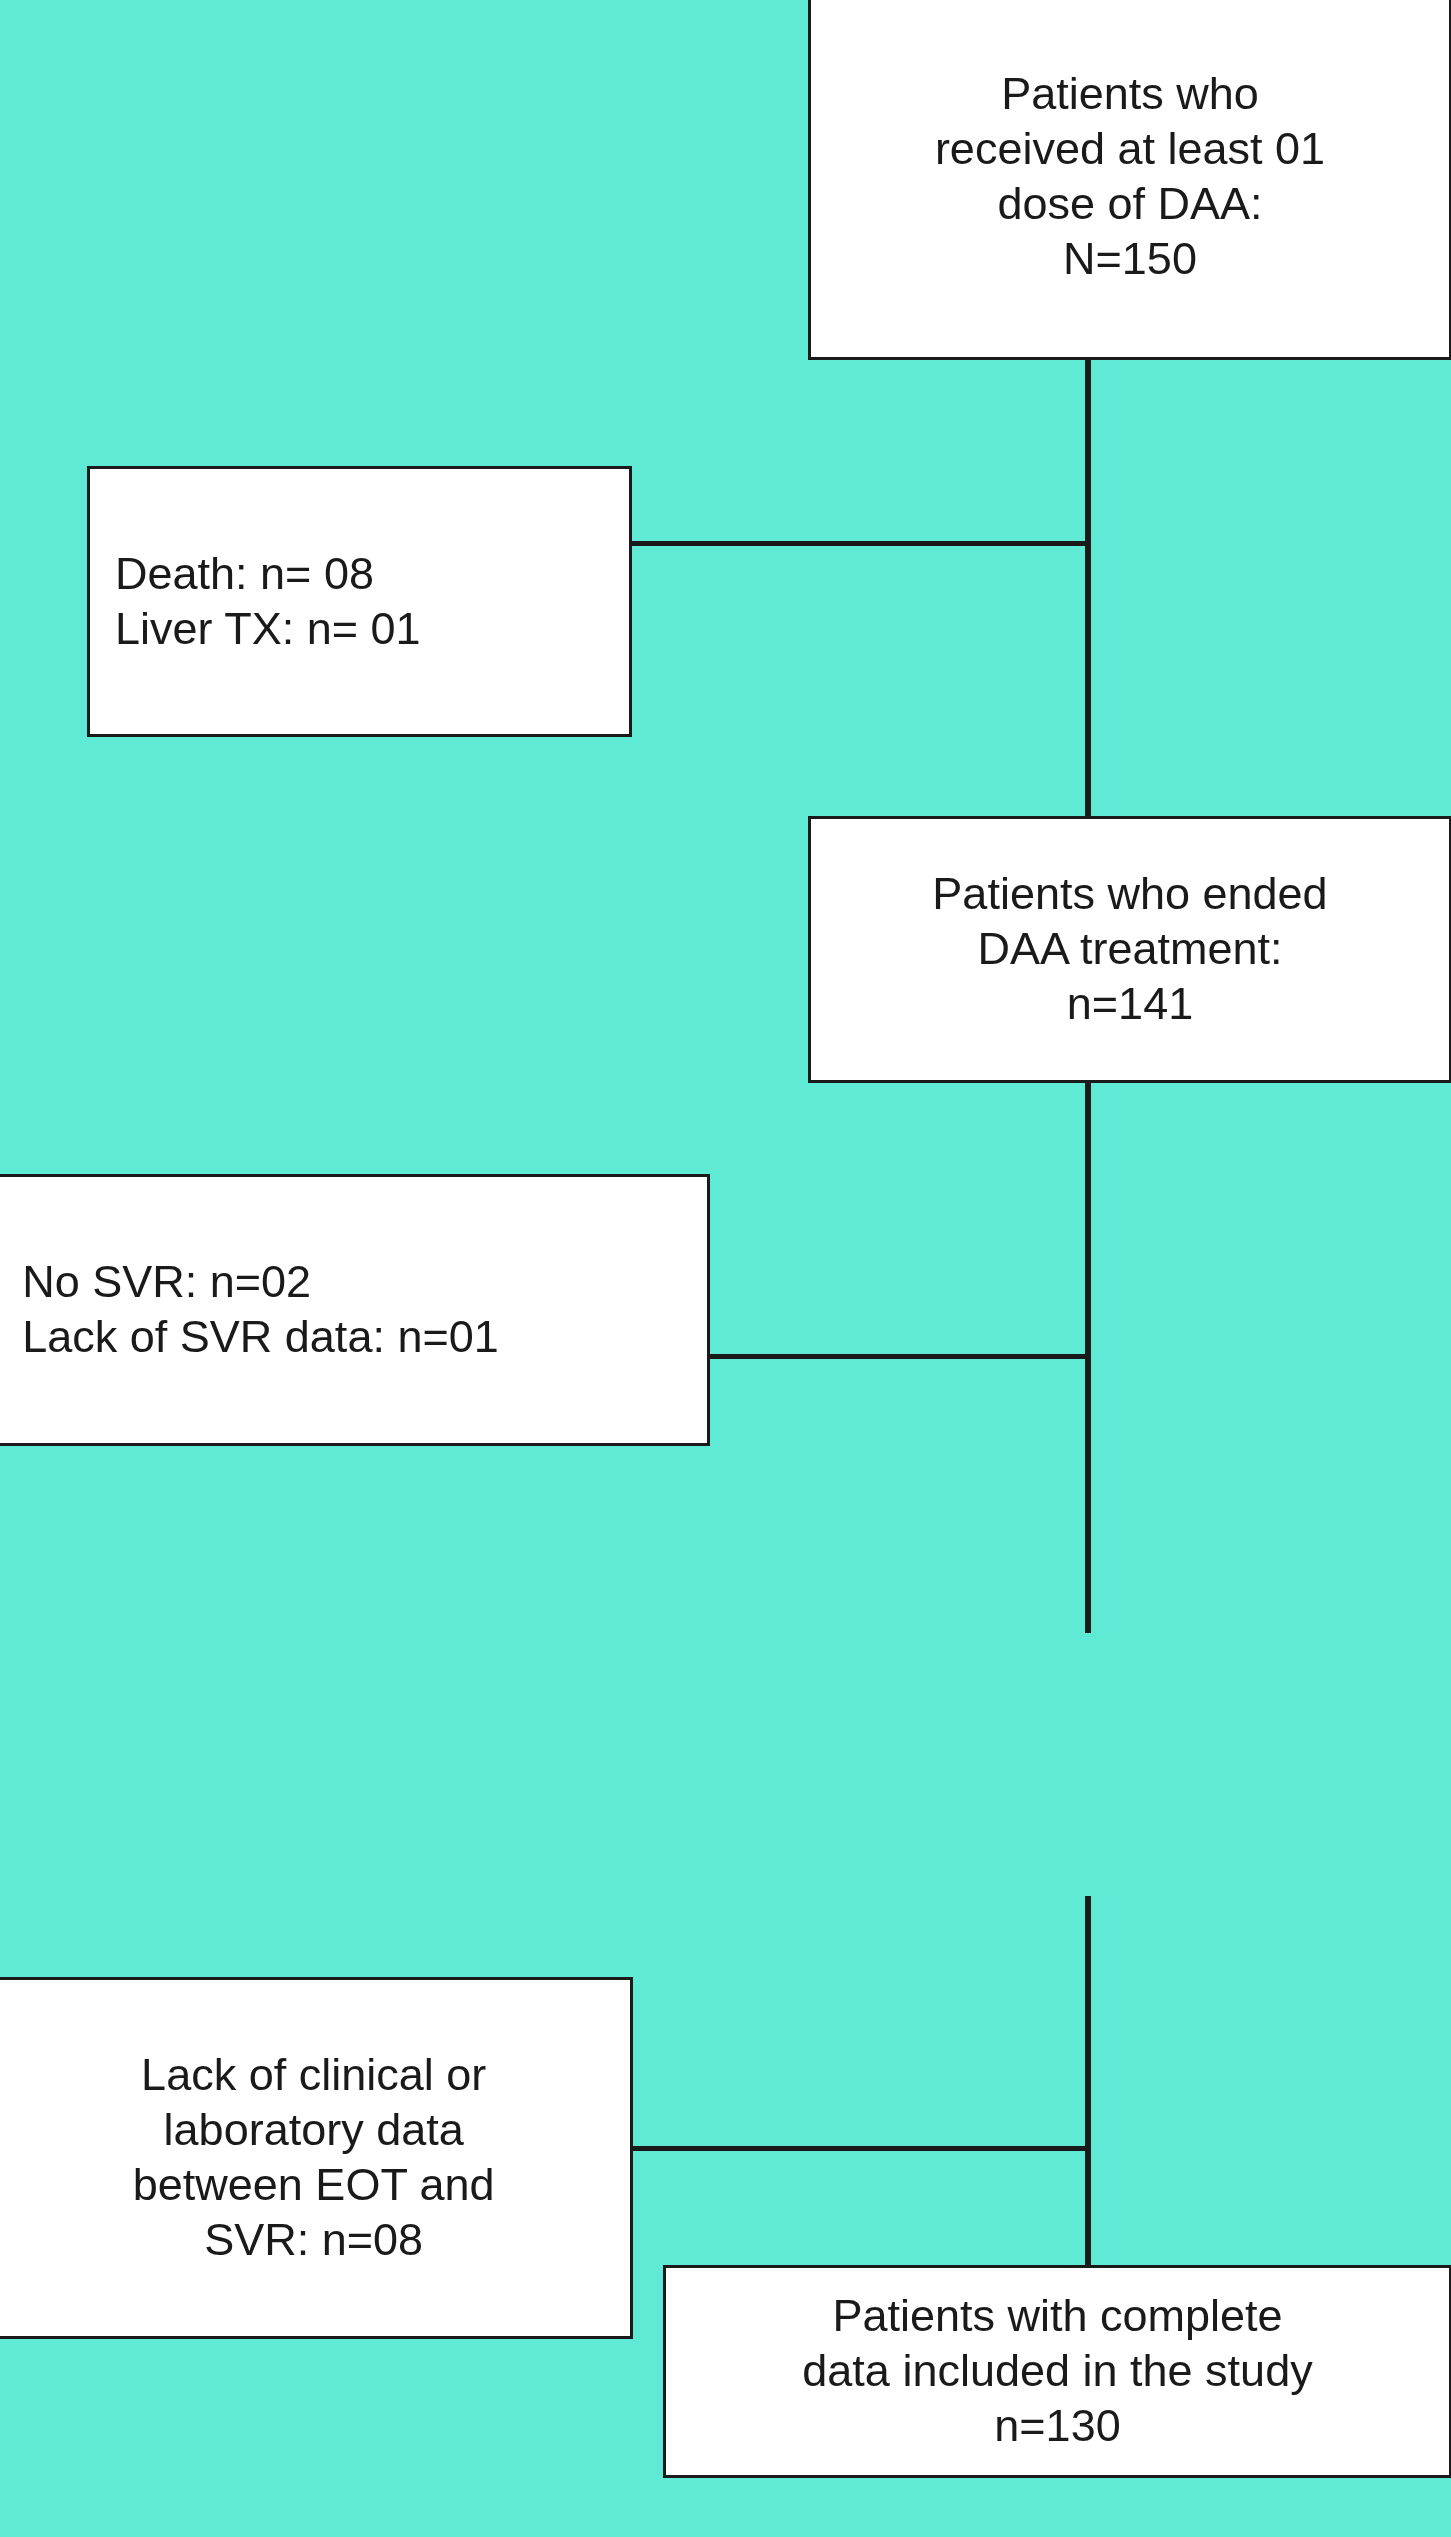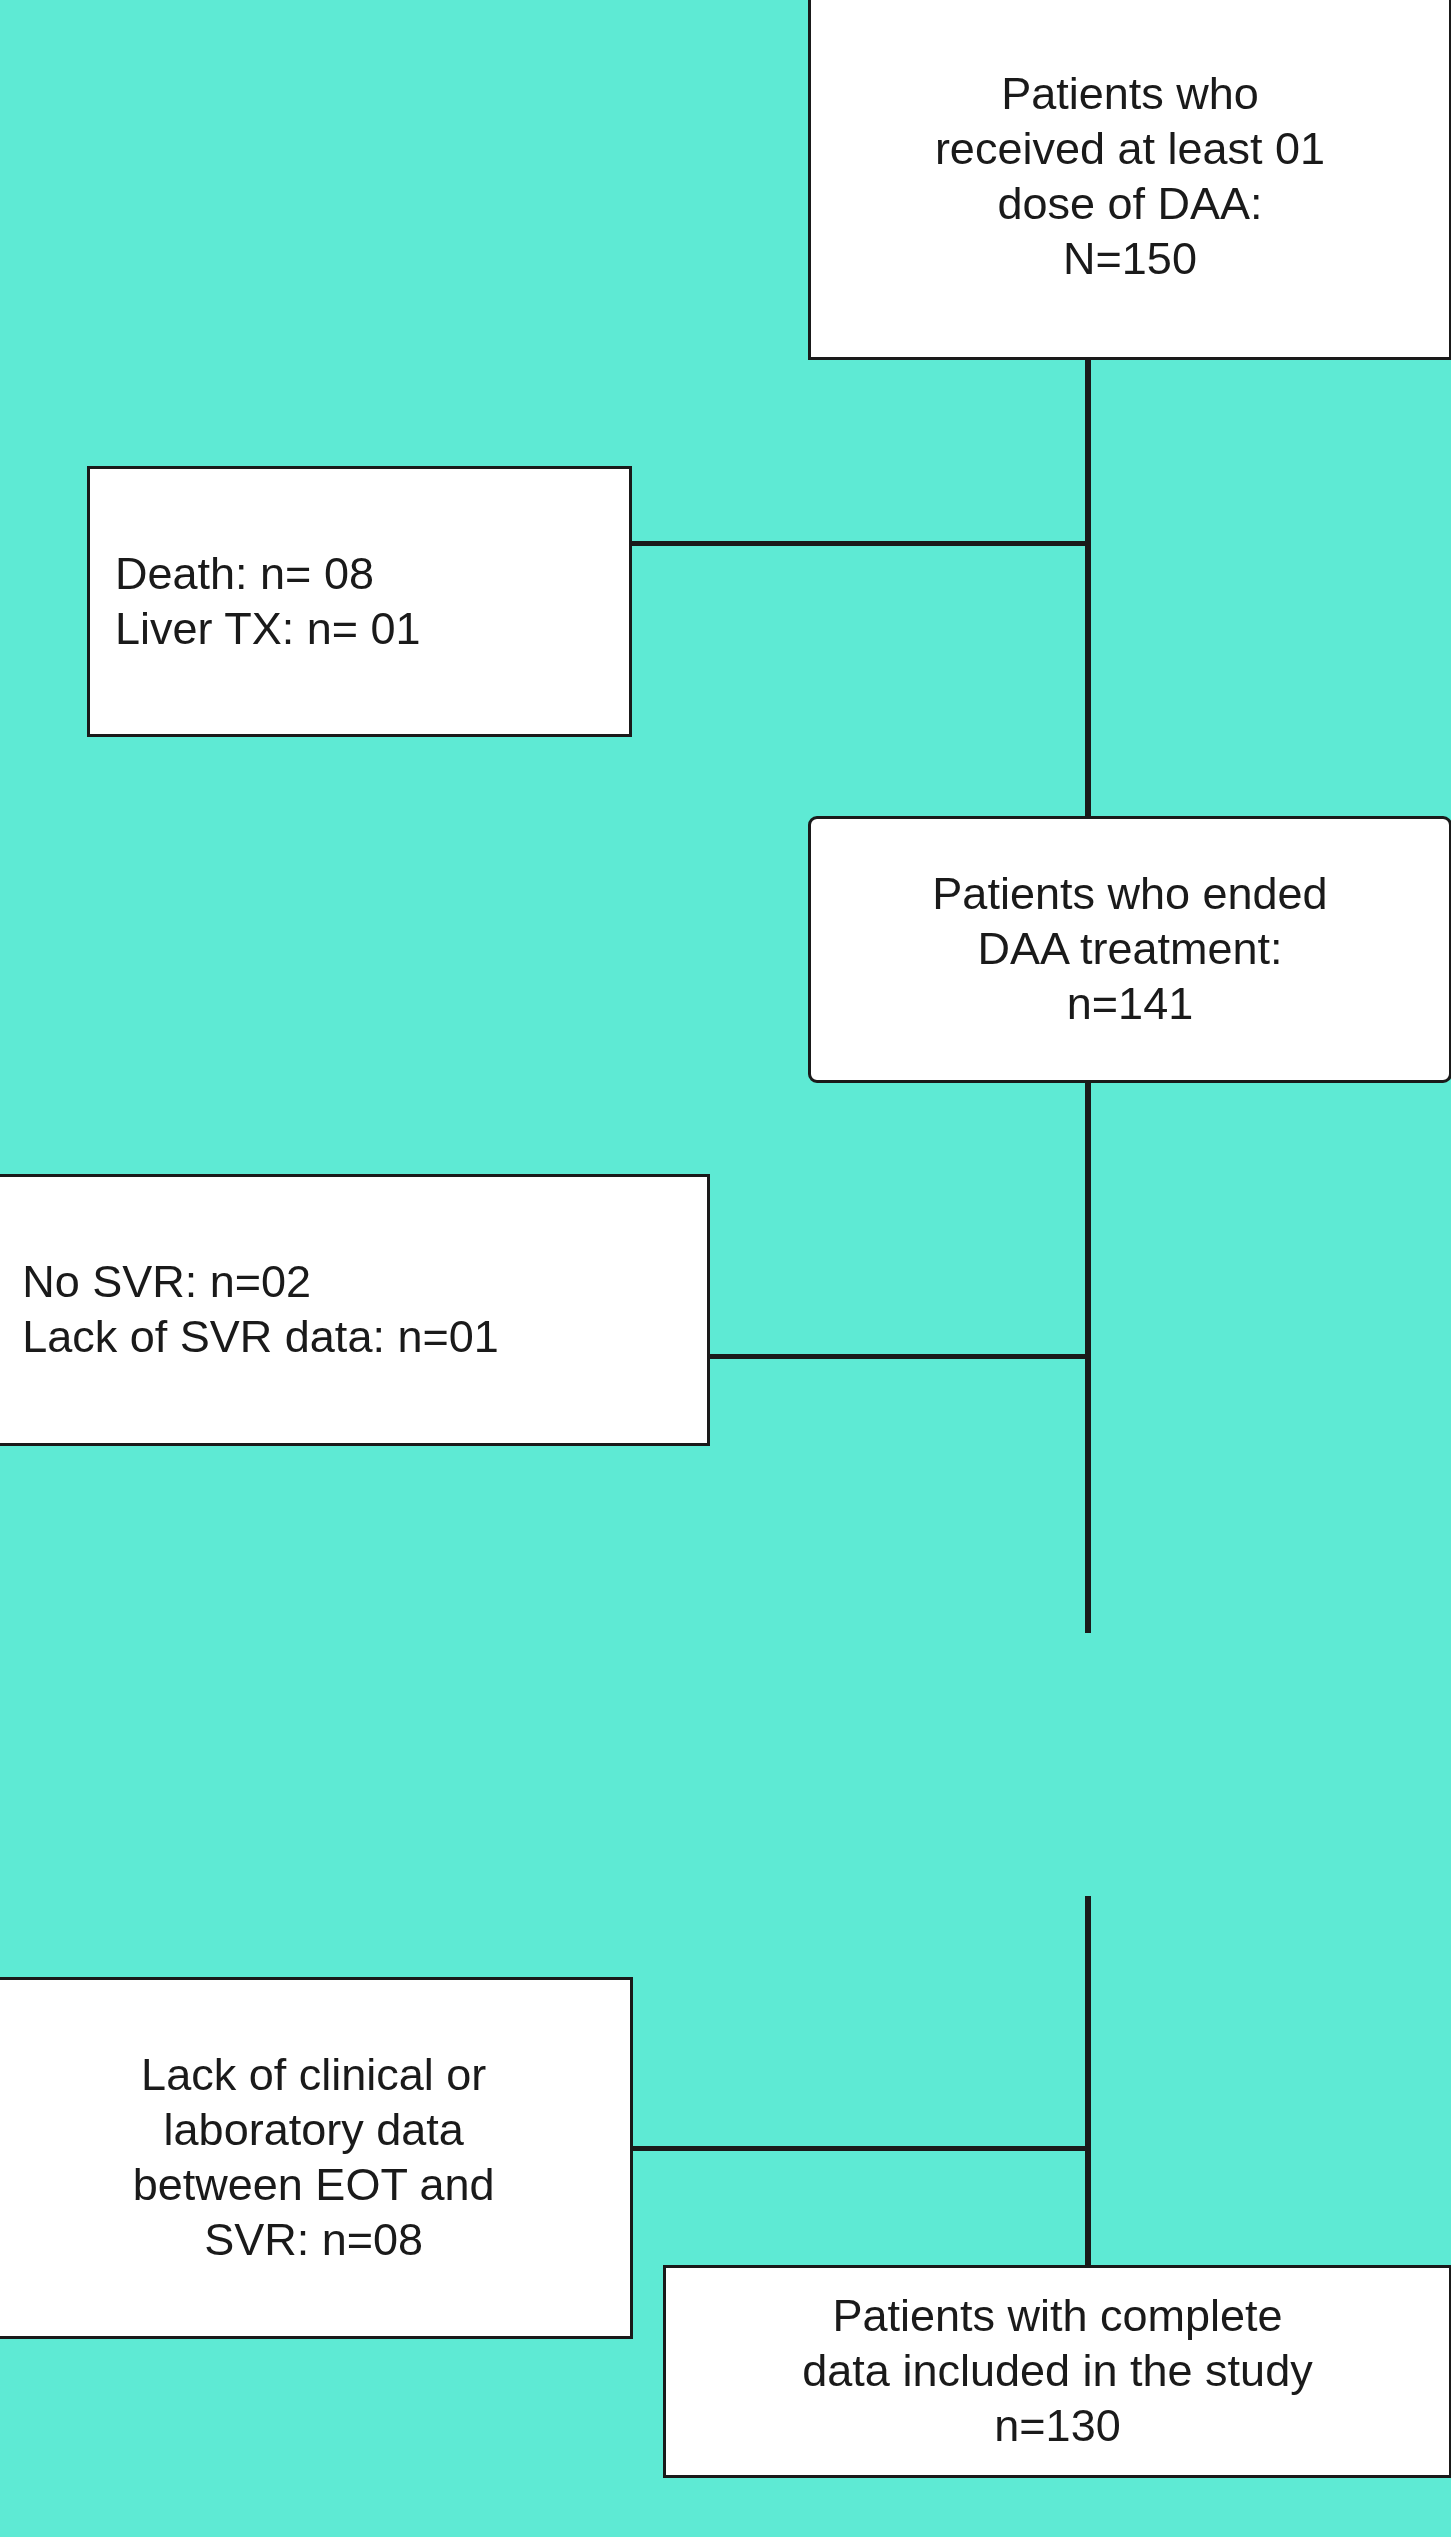--- a/index.html
+++ b/index.html
@@ -43,21 +43,21 @@
   .connector {
     position: absolute;
     background: #1a1a1a;
     z-index: 1;
   }
   .v-line { width: 5.8px; }
   .h-line { height: 5.8px; }
 
   
   #box-enrolled   { left: 808px;  top: -5.8px;    width: 644px; height: 366px; }
-  #box-ended      { left: 808px;  top: 816px;   width: 644px; height: 267px; border-radius: 9px; }
+  #box-ended      { left: 808px;  top: 816px;   width: 644px; height: 267px; }
   #box-svr        { left: 808px;  top: 1629px;  width: 644px; height: 271px; }
   #box-included   { left: 663px;  top: 2265px;  width: 789px; height: 213px; }
 
   
   #box-excl-death { left: 87px;   top: 450px;   width: 545px; height: 271px; margin-top: 16px; }
   #box-excl-svr   { left: -5.8px;   top: 1174px;  width: 716px; height: 272px; }
   #box-excl-data  { left: -5.8px;   top: 1977px;  width: 639px; height: 362px; }
 
   
   #v-1 { left: 1085px; top: 360px;  width: 5.8px;  height: 460px; }

